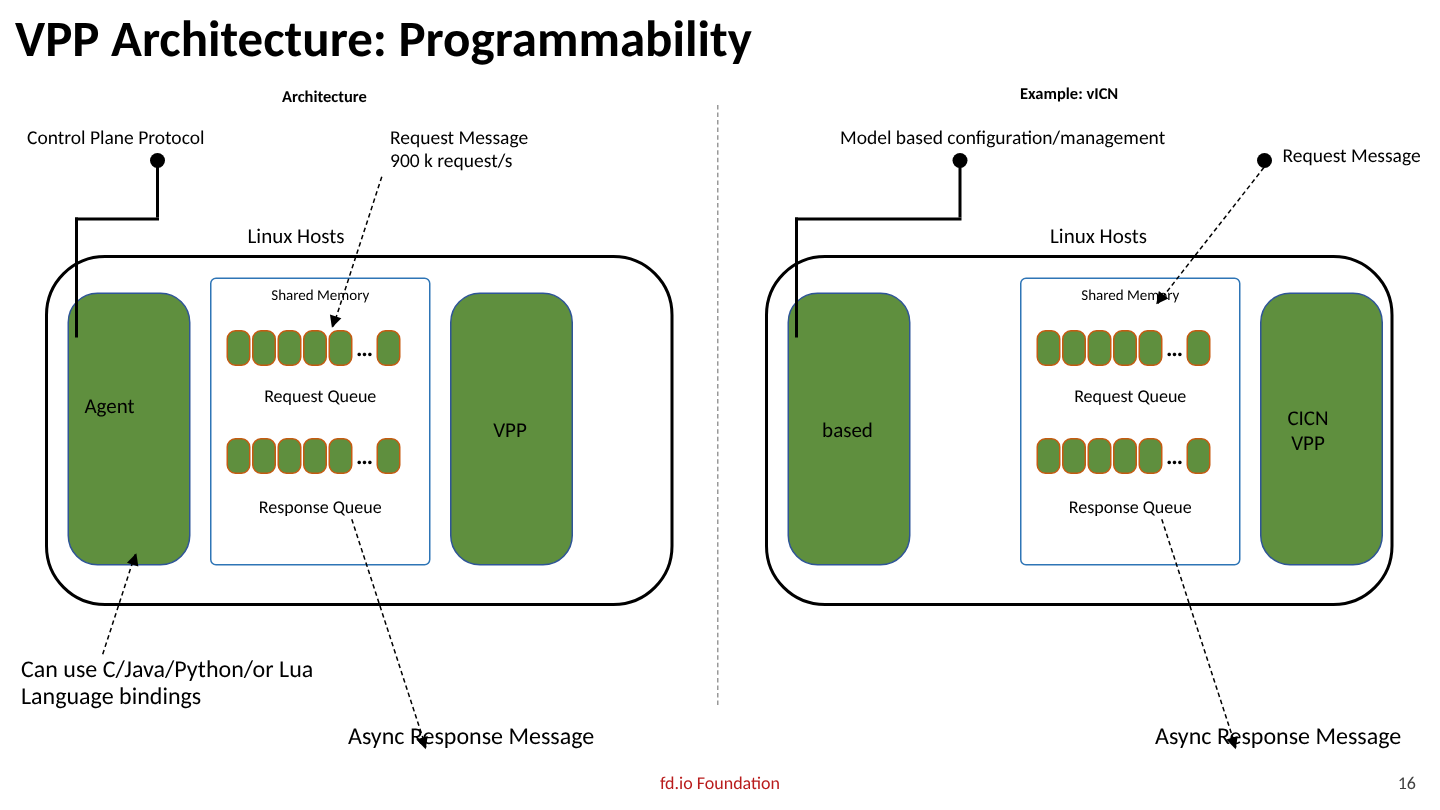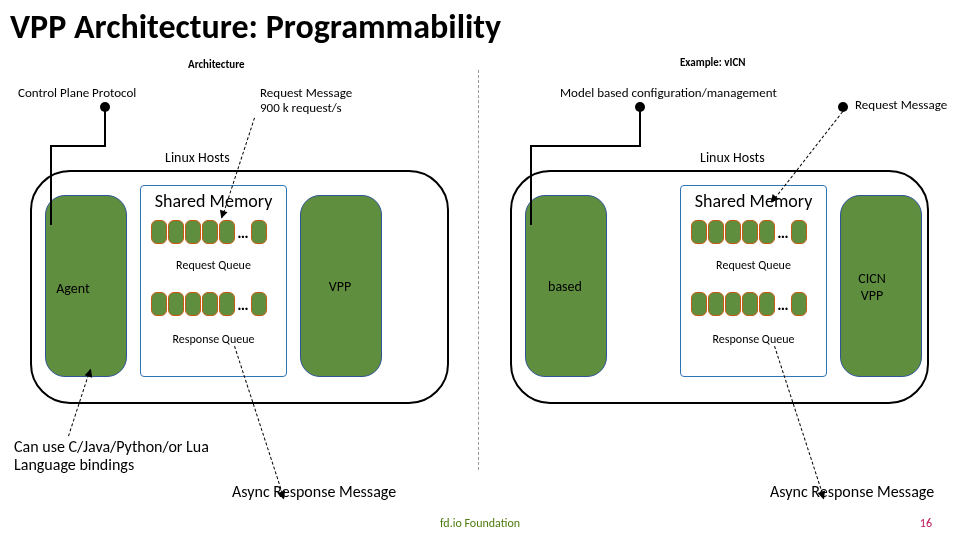--- a/index.html
+++ b/index.html
@@ -32,28 +32,28 @@
 .small {
   font-size: 16px;
 }
 .sub14 { font-size: 14px; font-weight: 400; }
 .footer-c {
   position: absolute;
   bottom: 10px;
   width: 100%;
   text-align: center;
   font-size: 12px;
-  color: #4d7c0f;
+  color: #b91c1c;
 }
 .slide-num {
   position: absolute;
   bottom: 10px;
-  right: 28px;
+  right: 16px;
   font-size: 12px;
-  color: #be185d;
+  color: #404040;
 }
 .divider {
   position: absolute;
   top: 70px;
   left: 478px;
   height: 400px;
   border-left: 1px dashed #999;
 }
 
 .host {
@@ -80,21 +80,21 @@
   position: absolute;
   background: #fff;
   border: 1.5px solid #2e75b6;
   border-radius: 4px;
 }
 .shm-title {
   position: absolute;
   width: 100%;
   top: 4px;
   text-align: center;
-  font-size: 18px;
+  font-size: 10px;
   font-weight: 400;
 }
 .queue-row {
   position: absolute;
   display: flex;
   gap: 1px;
   align-items: center;
 }
 .pill {
   width: 14px;
@@ -158,21 +158,21 @@
 
 <div class="label" style="left:560px; top:86px;">Model based configuration/management</div>
 <div class="label" style="left:855px; top:98px;">Request Message</div>
 
 <div class="divider"></div>
 
 <div class="host" style="left:30px; top:170px; width:415px; height:230px;"></div>
 <div class="label sub14" style="left:165px; top:150px;">Linux Hosts</div>
 
 <div class="block" style="left:45px; top:195px; width:80px; height:180px;"></div>
-<div class="block-label" style="left:45px; top:280px; width:56px;">Agent</div>
+<div class="block-label" style="left:45px; top:262px; width:56px;">Agent</div>
 
 <div class="block" style="left:300px; top:195px; width:80px; height:180px;"></div>
 <div class="block-label" style="left:300px; top:278px; width:80px;">VPP</div>
 
 <div class="shm" style="left:140px; top:185px; width:145px; height:190px;">
   <div class="shm-title">Shared Memory</div>
 
   <div class="queue-row" style="left:10px; top:34px;">
     <div class="pill"></div>
     <div class="pill"></div>

